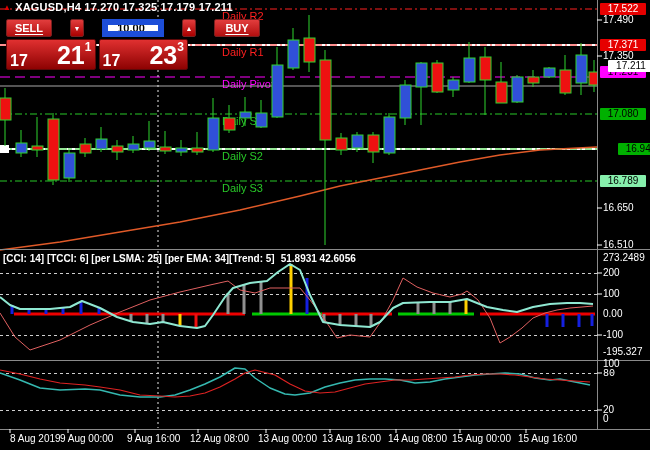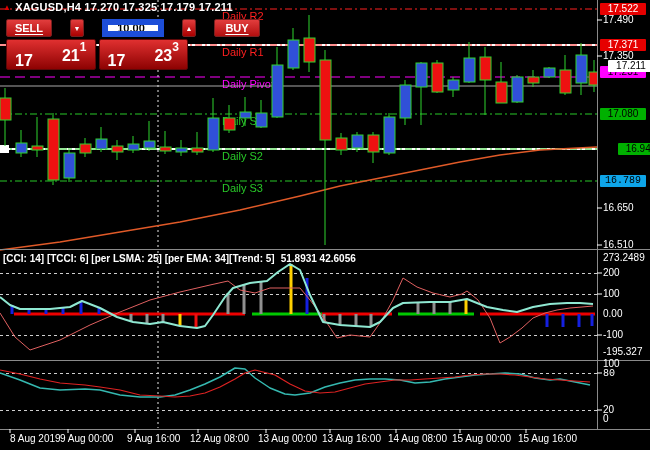--- a/index.html
+++ b/index.html
@@ -17,21 +17,21 @@
         padding:0;line-height:16px;text-decoration:underline;text-underline-offset:2px;}
   .spin{flex:0 0 14px;background:linear-gradient(#e23d3d,#a00);color:#fff;border:1px solid #7a2020;
         border-radius:2px;font-size:7px;padding:0;}
   .vol{flex:1 1 auto;width:46px;background:#fff;color:#000;border:6px solid #1d4ed8;
        font-family:"Liberation Sans",sans-serif;font-size:11px;font-weight:700;text-align:center;padding:0 4px 0 0;}
   #trade-widget .row2{display:flex;gap:3px;margin-top:2px;height:31px;}
   .pricepanel{flex:1 1 50%;background:linear-gradient(#e03030,#8d0202);border:1px solid #5d0808;
         border-radius:2px;color:#fff;display:flex;justify-content:center;align-items:flex-end;
         padding-bottom:1px;cursor:pointer;}
   .pricepanel .ph{font-size:16px;font-weight:700;margin-right:1px;line-height:15px;}
-  .pricepanel .pb{font-size:16px;font-weight:700;line-height:25px;margin-left:28px;}
+  .pricepanel .pb{font-size:25px;font-weight:700;line-height:25px;margin-left:28px;}
   .pricepanel .ps{font-size:12px;font-weight:700;align-self:flex-start;line-height:12px;margin-top:1px;}
   
   #cci-label{left:3px;top:253px;font-size:10px;font-weight:600;}
   #cci-label .vals{margin-left:6px;}
   #sto-label{left:3px;top:362px;font-size:10px;font-weight:600;}
   #sto-label .vals{margin-left:4px;}
   
   .axis-label{position:absolute;font-size:10px;line-height:12px;color:#fff;}
   .axis-label.boxed{left:600px;width:46px;text-align:center;border-radius:1px;}
   .axis-label.plain{left:603px;}
@@ -237,21 +237,21 @@
 
   <div id="price-axis">
       <div class="axis-label boxed" style="top: 3px; background: rgb(230, 0, 0); color: rgb(255, 255, 255);">17.522</div>
       <div class="axis-label plain" style="top: 14px;">17.490</div>
       <div class="axis-label boxed" style="top: 39px; background: rgb(230, 0, 0); color: rgb(255, 255, 255);">17.371</div>
       <div class="axis-label plain" style="top: 50px;">17.350</div>
       <div class="axis-label boxed" style="top: 66px; background: rgb(255, 0, 255); color: rgb(0, 0, 0);">17.231</div>
       <div class="axis-label boxed" style="top: 60px; background: rgb(255, 255, 255); color: rgb(0, 0, 0); margin-left: 8px;">17.211</div>
       <div class="axis-label boxed" style="top: 108px; background: rgb(0, 176, 0); color: rgb(0, 0, 0);">17.080</div>
       <div class="axis-label boxed" style="top: 143px; background: rgb(0, 176, 0); color: rgb(0, 0, 0); margin-left: 18px;">16.940</div>
-      <div class="axis-label boxed" style="top: 175px; background: #0ea5e9; color: rgb(0, 0, 0); font-family: Liberation Mono, monospace;">16.789</div>
+      <div class="axis-label boxed" style="top: 175px; background: #86efac; color: rgb(0, 0, 0);">16.789</div>
       <div class="axis-label plain" style="top: 202px;">16.650</div>
       <div class="axis-label plain" style="top: 239px;">16.510</div>
     </div>
   <div id="cci-axis">
       <div class="axis-label plain" style="top: 252px;">273.2489</div>
       <div class="axis-label plain" style="top: 267px;">200</div>
       <div class="axis-label plain" style="top: 288px;">100</div>
       <div class="axis-label plain" style="top: 308px;">0.00</div>
       <div class="axis-label plain" style="top: 329px;">-100</div>
       <div class="axis-label plain" style="top: 346px;">-195.327</div>

